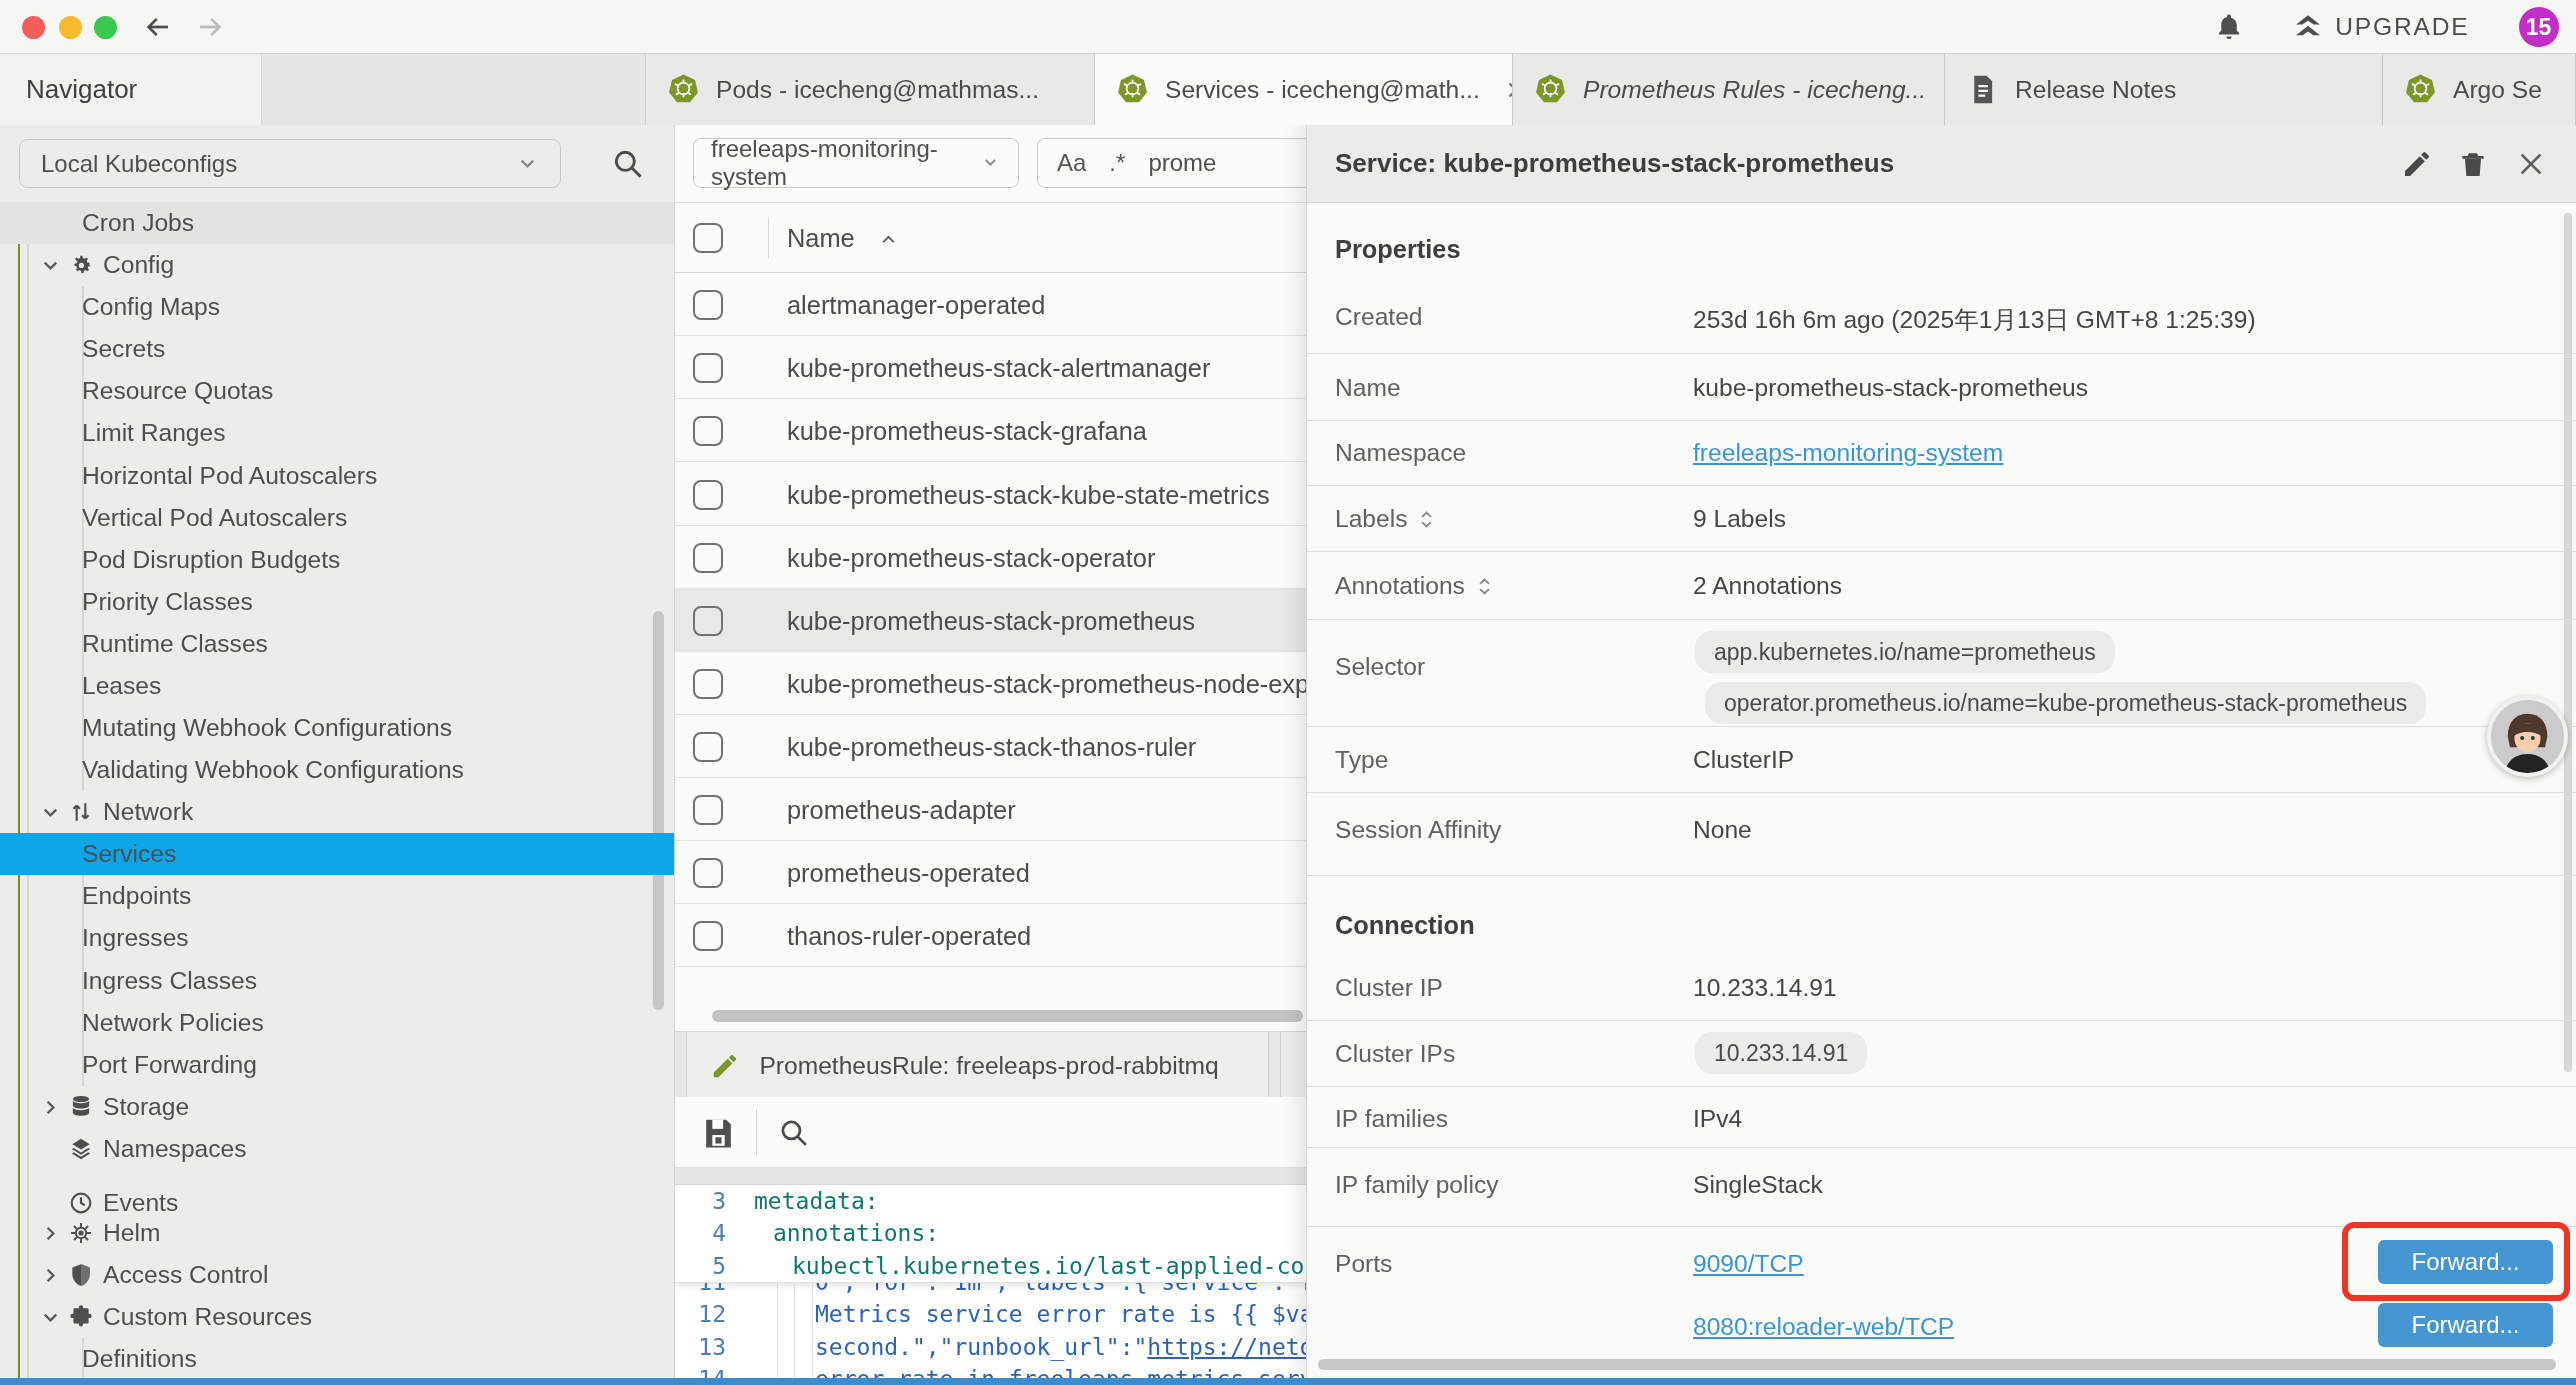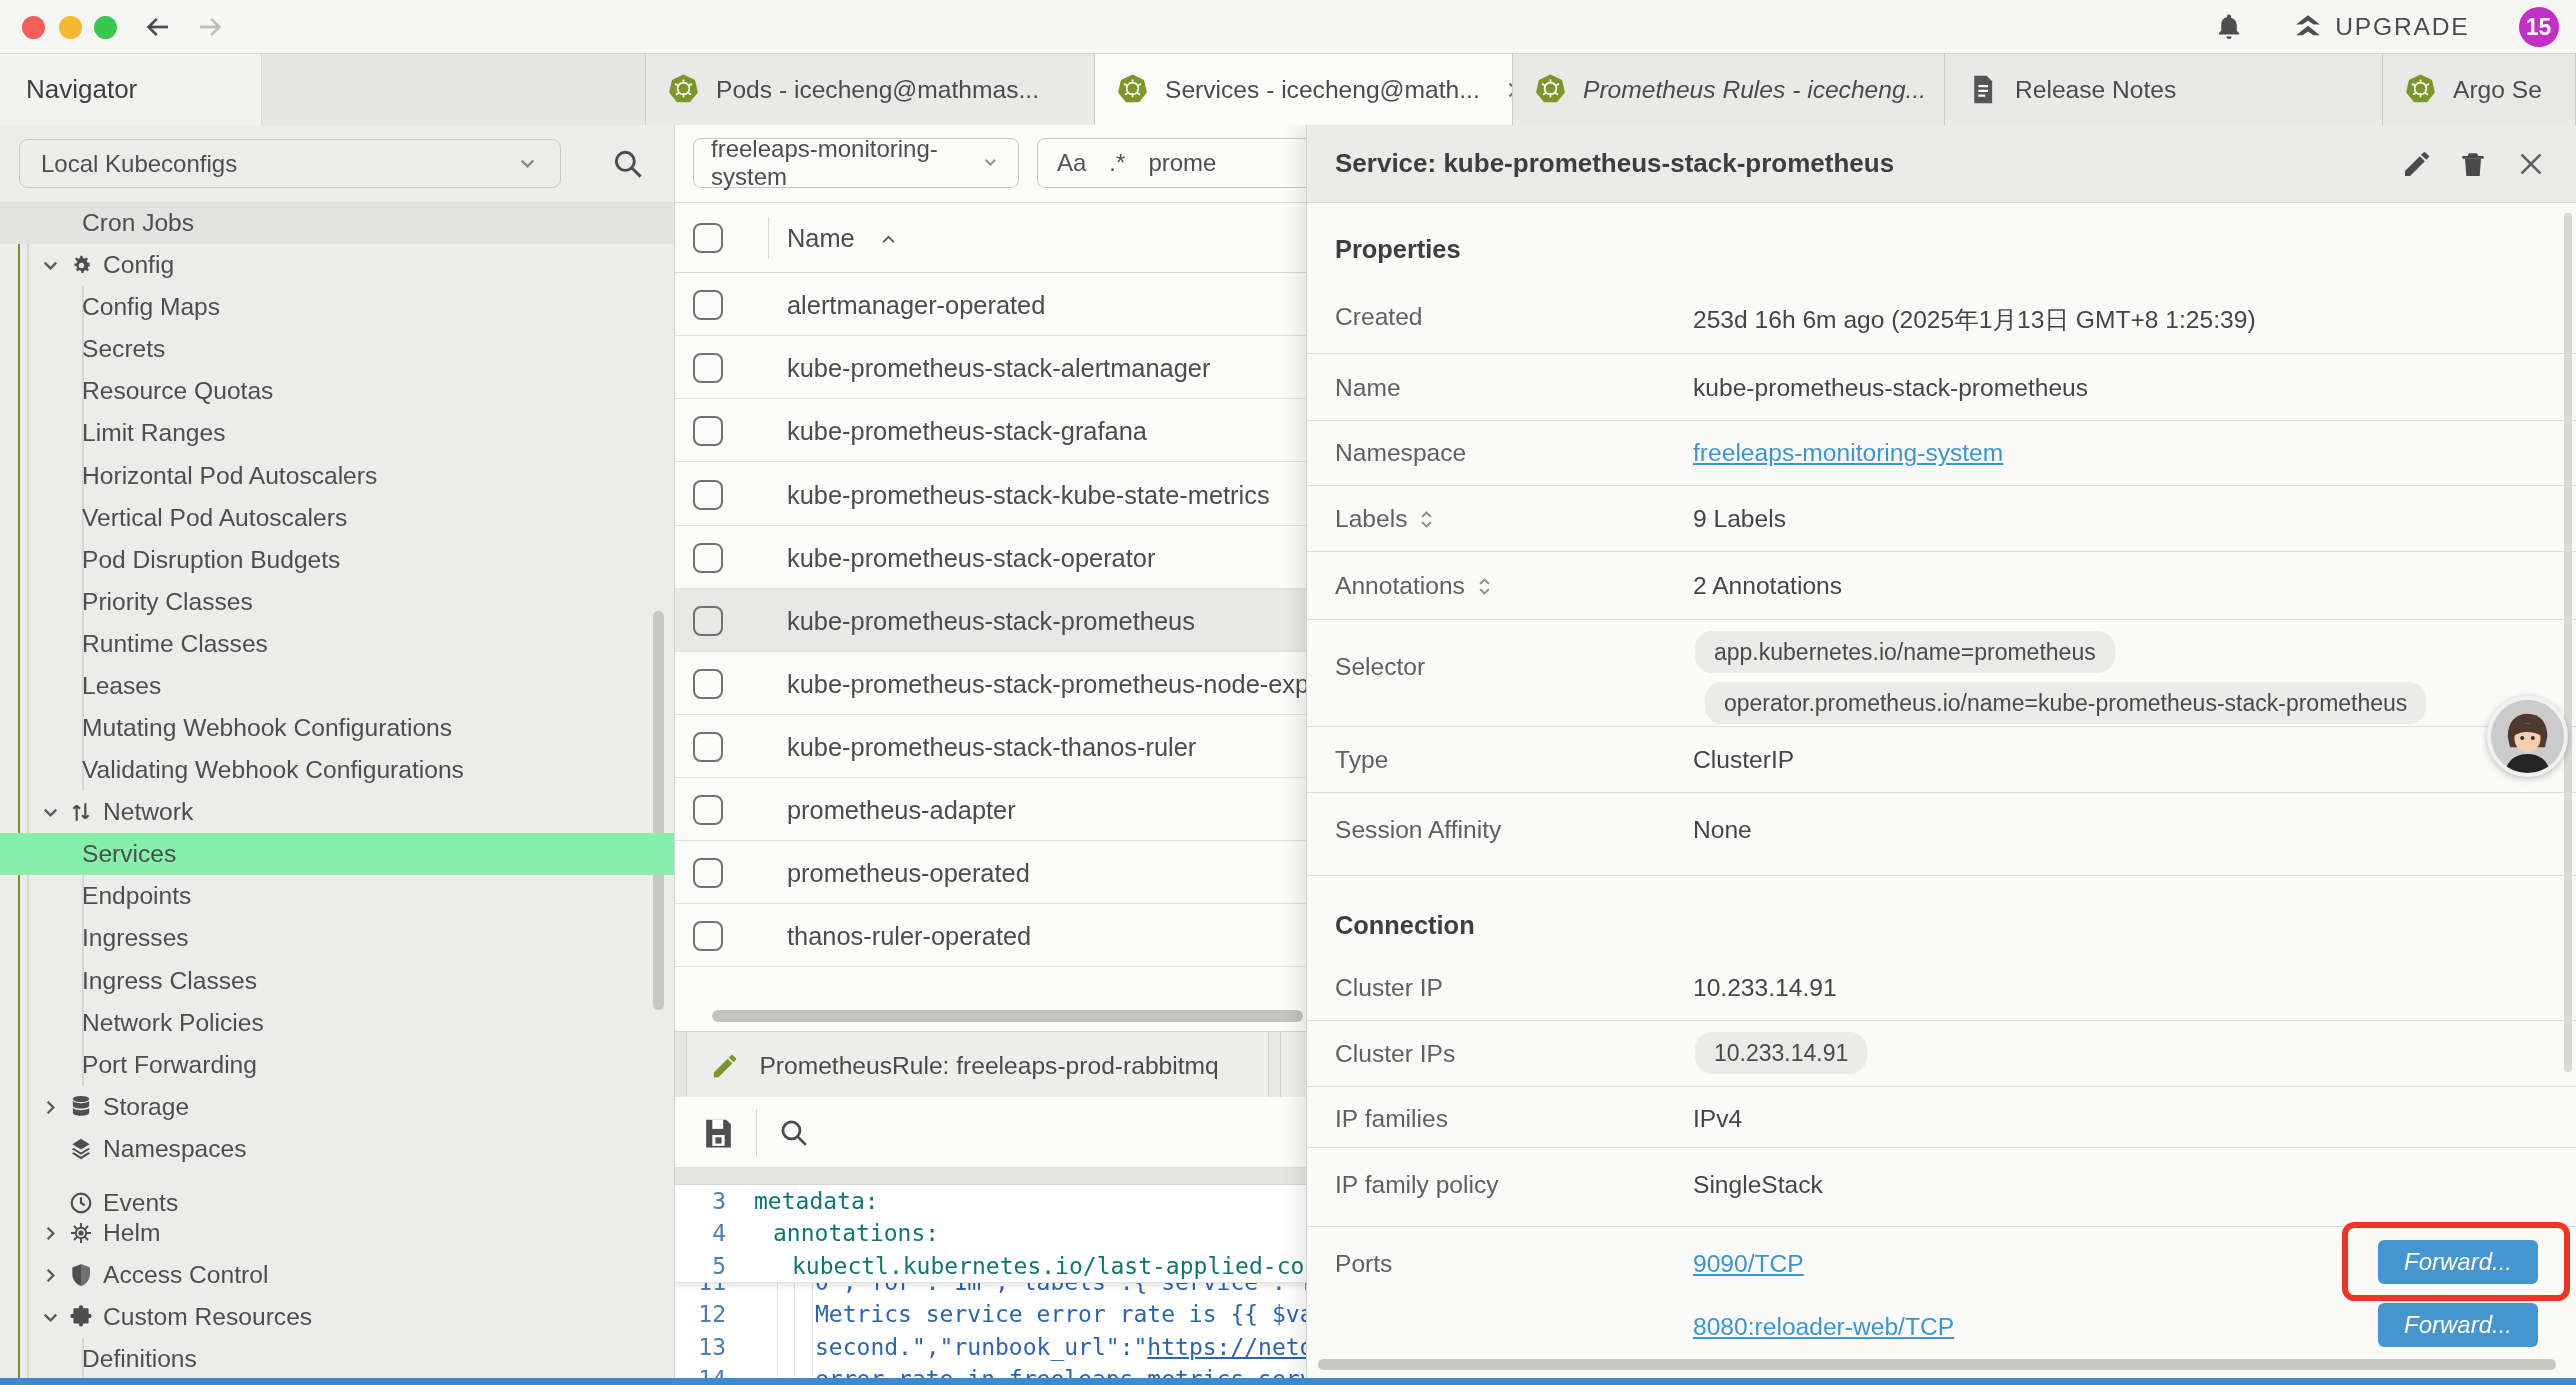--- a/index.html
+++ b/index.html
@@ -34,21 +34,21 @@
 
   
   .sidebar { position:absolute; left:0; top:125px; width:675px; height:1253px; background:#ececeb; border-right:0.9px solid #d3d3d2; overflow:hidden; z-index:5; }
   .kubeconfig-row { position:absolute; left:0; top:0; width:675px; height:77px; }
   .kube-select { position:absolute; left:19px; top:14px; width:542px; height:49px; border:1.8px solid #c6c6c5; border-radius:8.8px; display:flex; align-items:center; padding:0 21px; font-size:24px; color:#4e4e4e; background:transparent; }
   .kube-select .chev { margin-left:auto; width:23px; height:23px; }
   .side-search { position:absolute; left:610px; top:21px; width:35px; height:35px; }
 
   .nav-tree { position:absolute; left:0; top:77px; width:675px; height:1176px; }
   .tree-row { position:absolute; left:0; width:675px; height:42px; display:flex; align-items:center; font-size:24.6px; color:#4e4e4e; }
-  .tree-row.selected { background:#86efac;text-align:right; }
+  .tree-row.selected { background:#0ea5e9;text-align:right; }
   .tree-row.hovered { background:#e3e3e2; }
   .tree-row .chev { position:absolute; left:39px; width:23px; height:23px; }
   .tree-row .t-icon { position:absolute; left:68px; width:26px; height:26px; }
   .tree-row .lbl-group { position:absolute; left:103px; }
   .tree-row .lbl-child { position:absolute; left:82px; }
   .guide { position:absolute; width:1.8px; background:#d6d6d5; }
   .guide.accent { left:17.5px; top:0; height:1176px; width:2.6px; background:#7f901f; }
   .guide.outer { left:27px; top:0; height:1176px; }
   .side-scroll { position:absolute; left:653px; width:10.5px; border-radius:5.3px; background:#c7c7c6; }
 
@@ -96,21 +96,21 @@
   .drawer-head { position:absolute; left:0; top:0; width:1270px; height:78px; background:#ebebea; border-bottom:0.9px solid #d8d8d7; }
   .drawer-title { position:absolute; left:28px; top:23px; font-size:26px; font-weight:bold; color:#3e3e3e; }
   .dh-icon { position:absolute; top:23px; width:32px; height:32px; }
   .section-h { position:absolute; left:28px; font-size:25.4px; font-weight:bold; color:#3e3e3e; }
   .d-row { position:absolute; left:0; width:1270px; border-bottom:0.9px solid #dcdcdb; }
   .d-label { position:absolute; left:28px; font-size:24.6px; color:#606060; }
   .d-value { position:absolute; left:386px; font-size:24.6px; color:#454545; white-space:nowrap; }
   .d-link { color:#3a95d6; text-decoration:underline; }
   .chip { position:absolute; background:#ebebea; border-radius:17px; height:42px; line-height:42px; padding:0 19px; font-size:23px; color:#4a4a4a; white-space:nowrap; }
   .sort-ic { display:inline-block; width:21px; height:21px; vertical-align:-2.6px; margin-left:8.8px; }
-  .fwd-btn { position:absolute; left:1071px; width:160px; height:44px; background:#4595d1; border:none; border-radius:6.1px; color:#fff; font-size:24px; font-family:"Liberation Sans", sans-serif;font-style:italic; }
+  .fwd-btn { position:absolute; left:1071px; width:175px; height:44px; background:#4595d1; border:none; border-radius:6.1px; color:#fff; font-size:24px; font-family:"Liberation Sans", sans-serif; }
   .red-box { position:absolute; left:1035px; top:1097px; width:228px; height:79px; border:6.1px solid #ee3425; border-radius:12.3px; z-index:3; }
   .avatar { position:absolute; left:1180px; top:571px; width:81px; height:81px; border-radius:50%; border:4.4px solid #f1f1f0; box-shadow:0 1.8px 7px rgba(0,0,0,0.25); overflow:hidden; z-index:6; background:#cccbcb; }
   .d-vscroll { position:absolute; left:1257px; top:88px; width:8px; height:859px; background:#d8d8d7; border-radius:3.5px; }
   .d-hscroll { position:absolute; left:10.5px; top:1234px; width:1238px; height:11.4px; background:#c8c8c7; border-radius:5.3px; }
 
   .bluebar { position:absolute; left:0; top:1378px; width:2576px; height:7px; background:#3b8bd0; z-index:40; }
   svg { display:block; }
 </style>
 </head>
 <body>

